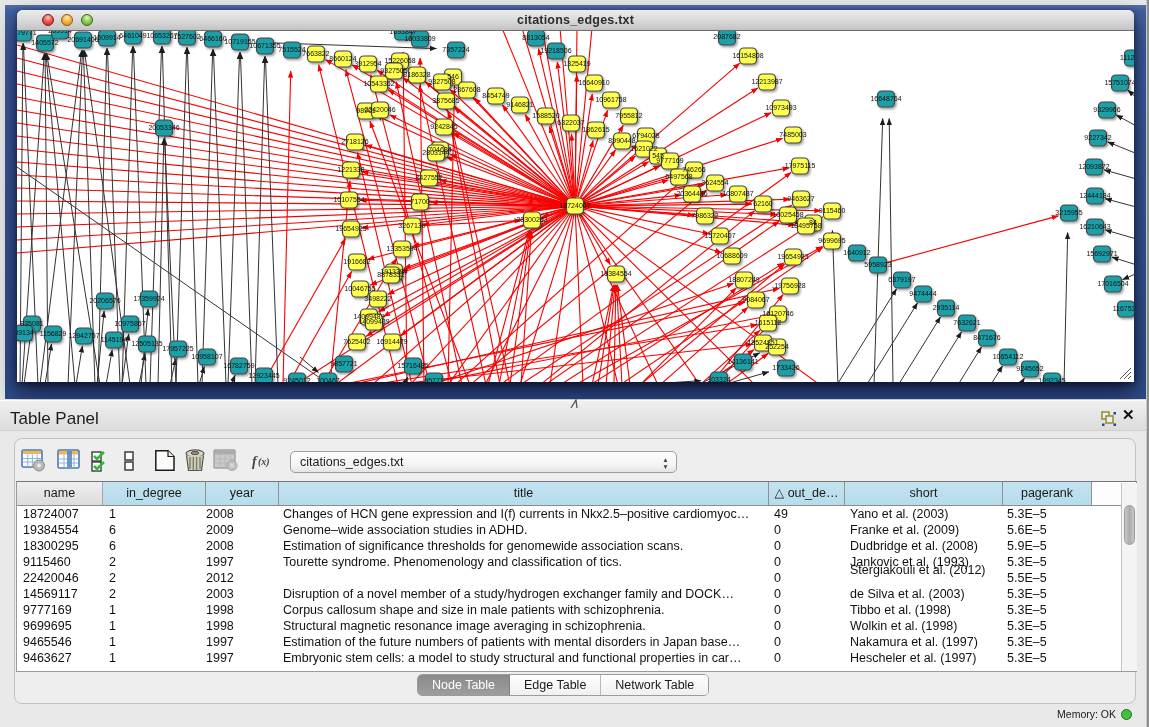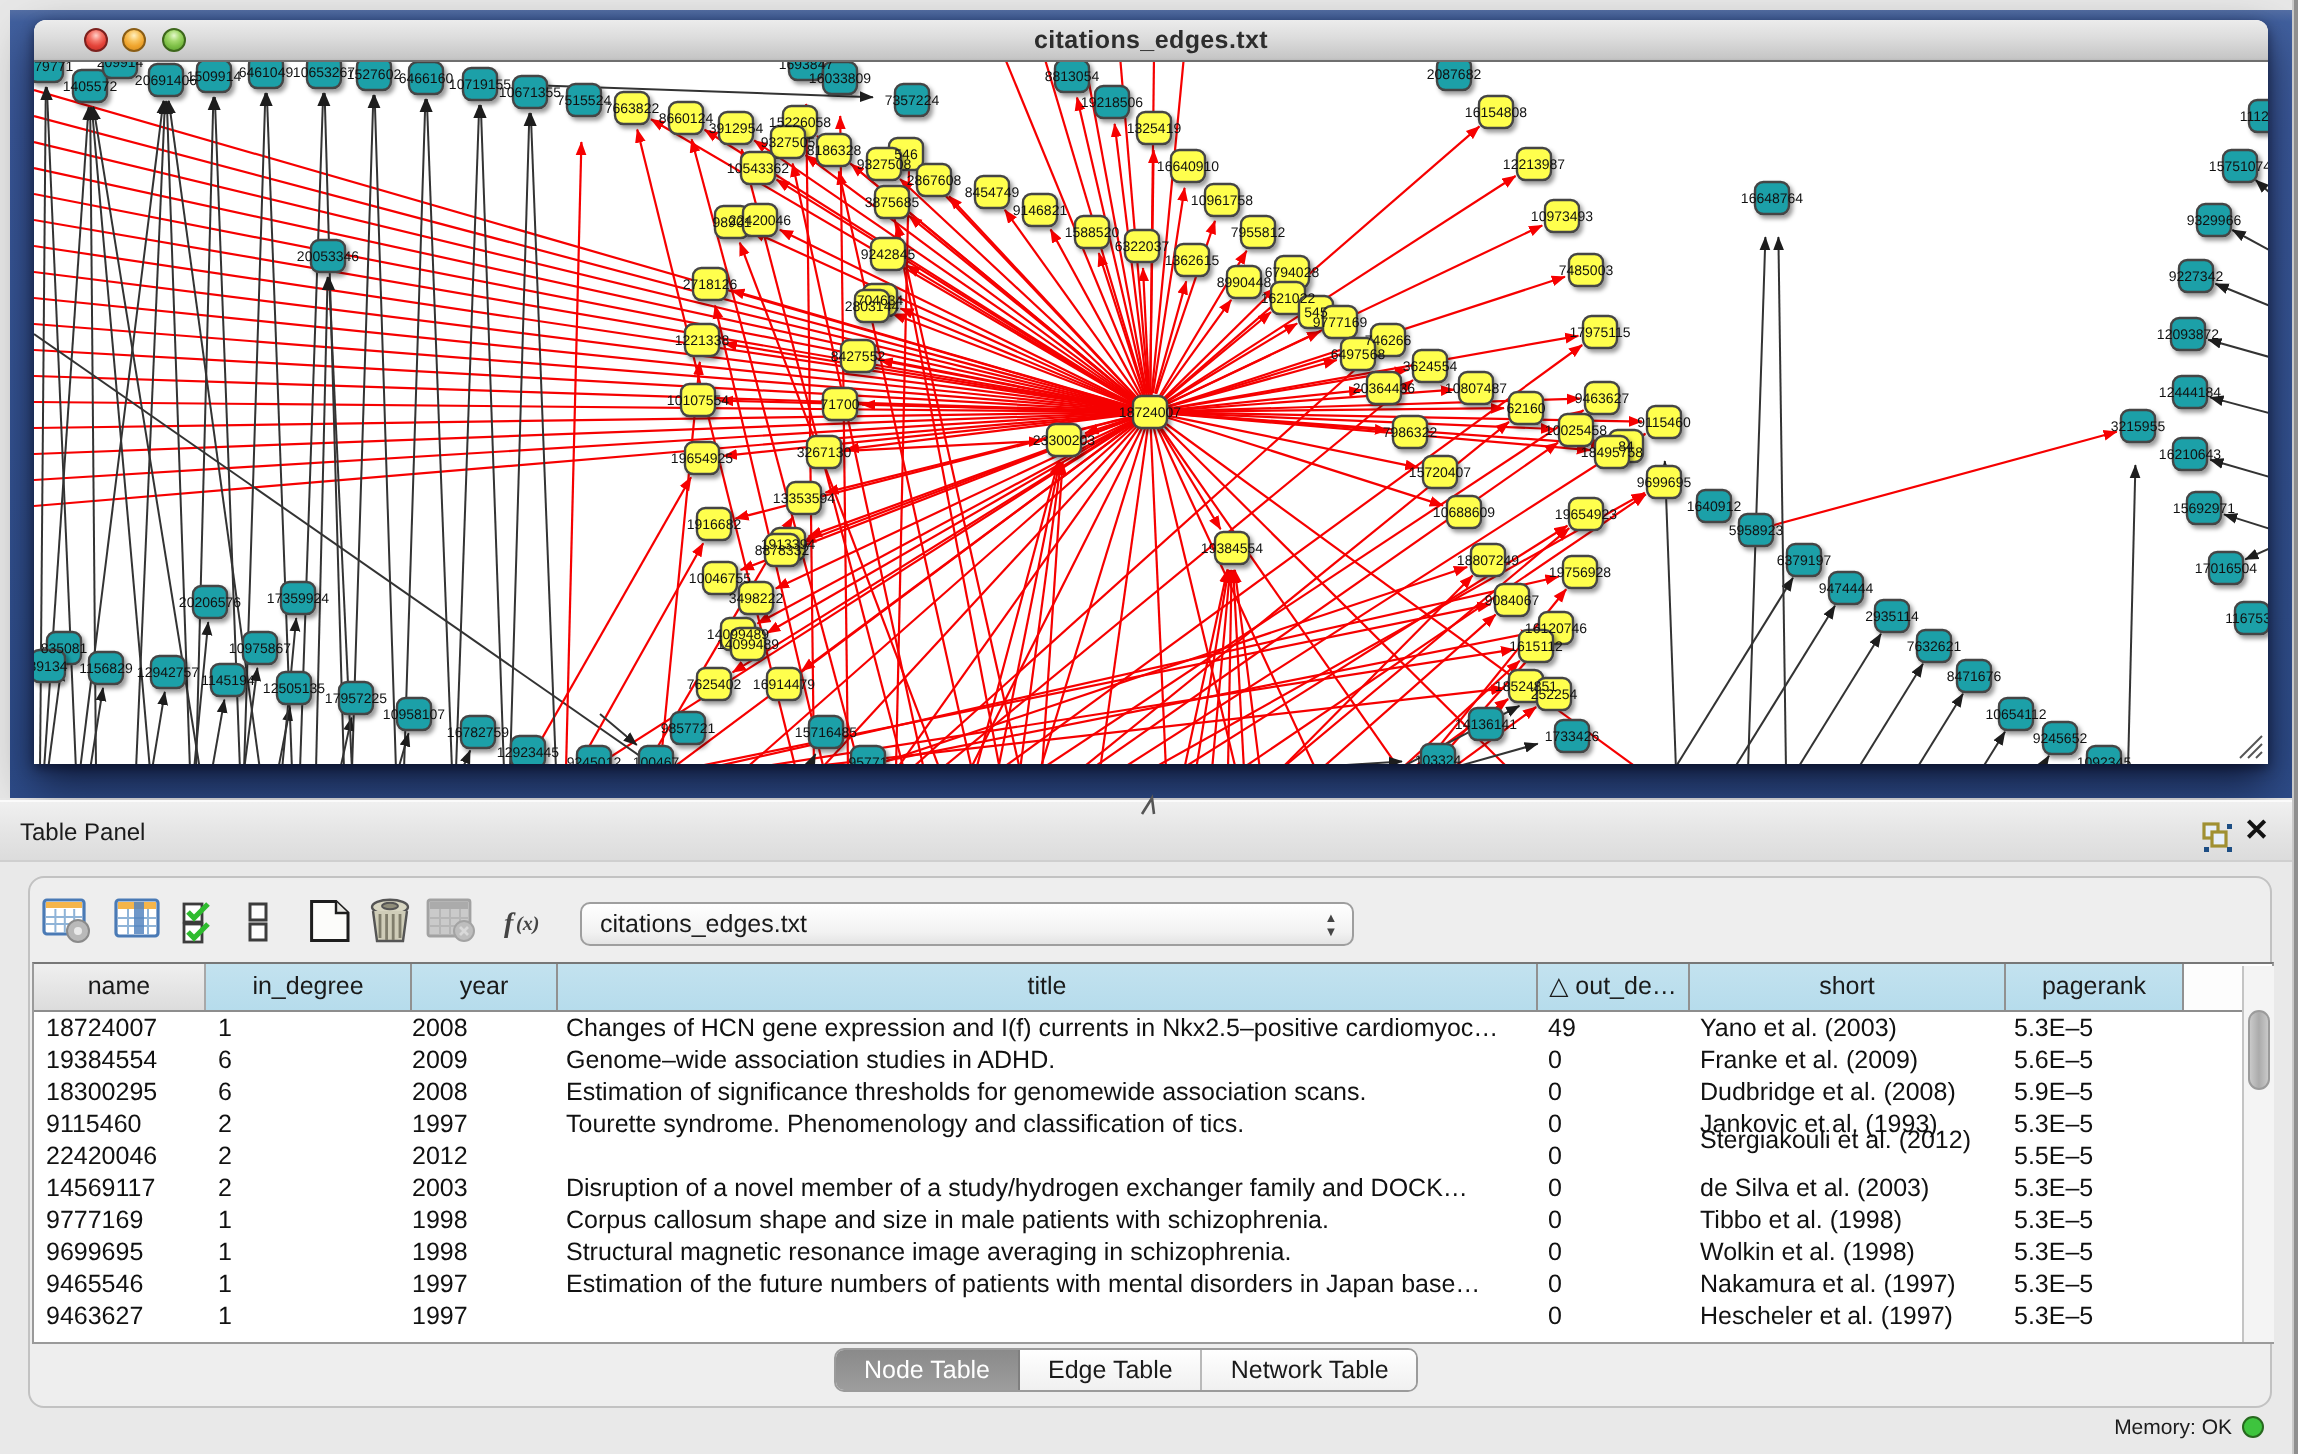--- a/index.html
+++ b/index.html
@@ -18,21 +18,21 @@
 .tl.r{left:25px;background:radial-gradient(circle at 50% 28%,#ffd0c8 0,#f3766a 32%,#e4443a 60%,#c02a22 100%);border:1px solid #7c211e}
 .tl.o{left:44px;background:radial-gradient(circle at 50% 28%,#fff0c0 0,#f8c35e 32%,#f0a52e 60%,#d2891c 100%);border:1px solid #8a5d15}
 .tl.g{left:64px;background:radial-gradient(circle at 50% 28%,#e4f8cc 0,#a4d96e 32%,#7fc148 60%,#579c2b 100%);border:1px solid #3d671c}
 .ttl{position:absolute;left:0;top:3px;width:100%;text-align:center;font-size:12.5px;
  font-weight:bold;color:#2d2d2d;letter-spacing:.2px}
 .graph{position:absolute;left:0;top:21px;width:1117px;height:351px;overflow:hidden}
 .panel{position:absolute;left:0;top:400px;width:1146px;height:327px;background:#e9e9e9}
 .phead{position:absolute;left:0;top:0;width:100%;height:31px;
  background:linear-gradient(#f0f0f0 0,#e4e4e4 55%,#dcdcdc 100%);
  border-top:1px solid #fbfbfb;border-bottom:1px solid #cfcfcf}
-.phead .t{position:absolute;left:10px;top:8px;font-size:12px;color:#1c1c1c}
+.phead .t{position:absolute;left:10px;top:8px;font-size:17px;color:#1c1c1c}
 .pclose{position:absolute;left:1122px;top:6px;font-size:15px;font-weight:bold;color:#111}
 .card{position:absolute;left:14px;top:38px;width:1122px;height:266px;background:#eee;
  border:1px solid #c2c2c2;border-radius:8px}
 .tbl{position:absolute;left:16px;top:81px;width:1121px;height:191px;background:#fff;
  border:1px solid #9a9a9a;border-top:1px solid #777}
 .thead{position:absolute;left:0;top:0;height:23px;font-size:12.5px;color:#1a1a1a;
  text-align:center;line-height:23px;border-right:1px solid #919191;
  background:linear-gradient(#c3e2ef 0,#b6dcec 100%);overflow:hidden;white-space:nowrap}
 .thead.g{background:linear-gradient(#efefef 0,#dcdcdc 100%);border-right:1px solid #a8a8a8}
 .tr{position:absolute;font-size:12.5px;color:#111;height:16px;line-height:16px;
@@ -737,20 +737,21 @@
       <div class="tr" style="left:6px;top:152px;width:78px">9465546</div>
       <div class="tr" style="left:92px;top:152px;width:95px">1</div>
       <div class="tr" style="left:189px;top:152px;width:71px">1997</div>
       <div class="tr" style="left:266px;top:152px;width:482px">Estimation of the future numbers of patients with mental disorders in Japan base…</div>
       <div class="tr" style="left:757px;top:152px;width:72px">0</div>
       <div class="tr" style="left:833px;top:152px;width:150px">Nakamura et al. (1997)</div>
       <div class="tr" style="left:990px;top:152px;width:84px">5.3E–5</div>
       <div class="tr" style="left:6px;top:168px;width:78px">9463627</div>
       <div class="tr" style="left:92px;top:168px;width:95px">1</div>
       <div class="tr" style="left:189px;top:168px;width:71px">1997</div>
+      <div class="tr" style="left:266px;top:168px;width:482px">Embryonic stem cells: a model to study structural and functional properties in car…</div>
       <div class="tr" style="left:757px;top:168px;width:72px">0</div>
       <div class="tr" style="left:833px;top:168px;width:150px">Hescheler et al. (1997)</div>
       <div class="tr" style="left:990px;top:168px;width:84px">5.3E–5</div>
       <div class="sb">
         <div class="th"></div>
       </div>
     </div>
     <div class="tabs"><span class="s on">Node Table</span><span class="s">Edge Table</span><span class="s" style="border-right:none">Network Table</span></div>
     <div class="mem">Memory: OK<span class="dot"></span></div>
   </div>

